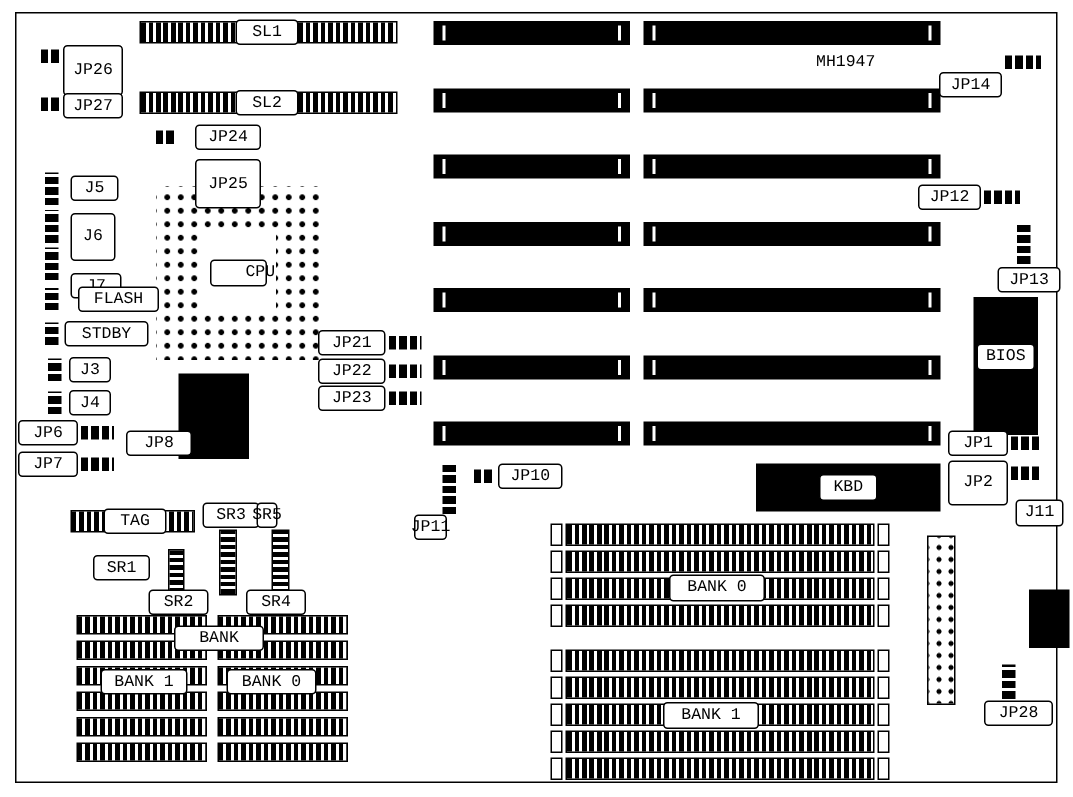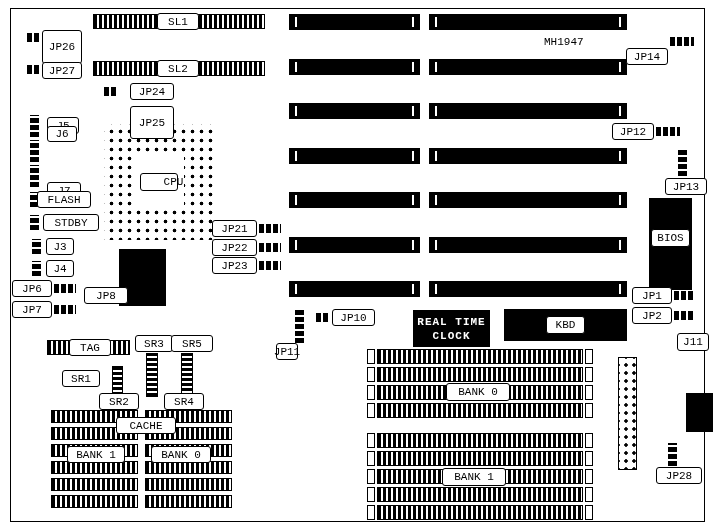--- a/index.html
+++ b/index.html
@@ -123,35 +123,35 @@
   <div class="lbl" style="left:626px;top:48px;width:42px;height:17px">JP14</div>
   <div class="pins-h" style="left:670px;top:37px;width:24px;height:9px"></div>
   <div class="lbl" style="left:612px;top:123px;width:42px;height:17px">JP12</div>
   <div class="pins-h" style="left:656px;top:127px;width:24px;height:9px"></div>
   <div class="pins-v" style="left:678px;top:149px;width:9px;height:27px"></div>
   <div class="lbl" style="left:665px;top:178px;width:42px;height:17px">JP13</div>
   <div class="blackrect" style="left:649px;top:198px;width:43px;height:92px"></div>
   <div class="lbl" style="left:651px;top:229px;width:39px;height:18px">BIOS</div>
   <div class="lbl" style="left:632px;top:287px;width:40px;height:17px">JP1</div>
   <div class="pins-h" style="left:674px;top:291px;width:20px;height:9px"></div>
-  <div class="lbl" style="left:632px;top:307px;width:40px;height:17px">JP2</div>
+  <div class="lbl" style="left:632px;top:307px;width:40px;height:30px">JP2</div>
   <div class="pins-h" style="left:674px;top:311px;width:20px;height:9px"></div>
   <div class="lbl" style="left:677px;top:333px;width:32px;height:18px">J11</div>
   <div class="blackrect" style="left:686px;top:393px;width:27px;height:39px"></div>
   <div class="pins-v" style="left:668px;top:443px;width:9px;height:23px"></div>
   <div class="lbl" style="left:656px;top:467px;width:46px;height:17px">JP28</div>
 
   <div class="pins-v" style="left:30px;top:115px;width:9px;height:22px"></div>
   <div class="lbl" style="left:47px;top:117px;width:32px;height:17px">J5</div>
   <div class="pins-v" style="left:30px;top:140px;width:9px;height:22px"></div>
-  <div class="lbl" style="left:47px;top:126px;width:30px;height:16px">J6</div>
+  <div class="lbl" style="left:47px;top:142px;width:30px;height:32px">J6</div>
   <div class="pins-v" style="left:30px;top:165px;width:9px;height:22px"></div>
   <div class="lbl" style="left:47px;top:182px;width:34px;height:17px">J7</div>
   <div class="pins-v" style="left:30px;top:192px;width:9px;height:15px"></div>
-  <div class="lbl" style="left:37px;top:191px;width:54px;height:17px">FLASH</div>
+  <div class="lbl" style="left:52px;top:191px;width:54px;height:17px">FLASH</div>
   <div class="pins-v" style="left:30px;top:215px;width:9px;height:15px"></div>
   <div class="lbl" style="left:43px;top:214px;width:56px;height:17px">STDBY</div>
   <div class="pins-v" style="left:32px;top:239px;width:9px;height:15px"></div>
   <div class="lbl" style="left:46px;top:238px;width:28px;height:17px">J3</div>
   <div class="pins-v" style="left:32px;top:261px;width:9px;height:15px"></div>
   <div class="lbl" style="left:46px;top:260px;width:28px;height:17px">J4</div>
   <div class="lbl" style="left:12px;top:280px;width:40px;height:17px">JP6</div>
   <div class="pins-h" style="left:54px;top:284px;width:22px;height:9px"></div>
   <div class="lbl" style="left:12px;top:301px;width:40px;height:17px">JP7</div>
   <div class="pins-h" style="left:54px;top:305px;width:22px;height:9px"></div>
@@ -168,39 +168,35 @@
   <div class="lbl" style="left:212px;top:239px;width:45px;height:17px">JP22</div>
   <div class="pins-h" style="left:259px;top:243px;width:22px;height:9px"></div>
   <div class="lbl" style="left:212px;top:257px;width:45px;height:17px">JP23</div>
   <div class="pins-h" style="left:259px;top:261px;width:22px;height:9px"></div>
 
   <div class="pins-h" style="left:316px;top:313px;width:14px;height:9px"></div>
   <div class="lbl" style="left:332px;top:309px;width:43px;height:17px">JP10</div>
   <div class="pins-v" style="left:295px;top:308px;width:9px;height:35px"></div>
   <div class="lbl" style="left:276px;top:343px;width:22px;height:17px">JP11</div>
 
-  <div class="rtc" style="left:413px;top:310px;width:77px;height:37px">
-    <div>REAL TIME</div>
-    <div>CLOCK</div>
-  </div>
 
   <div class="blackrect" style="left:504px;top:309px;width:123px;height:32px"></div>
   <div class="lbl" style="left:546px;top:316px;width:39px;height:18px">KBD</div>
 
   <div class="bar-striped" style="left:47px;top:340px;width:83px;height:15px"></div>
   <div class="lbl" style="left:69px;top:339px;width:42px;height:17px">TAG</div>
   <div class="lbl" style="left:135px;top:335px;width:38px;height:17px">SR3</div>
-  <div class="lbl" style="left:171px;top:335px;width:42px;height:17px">SR5</div>
+  <div class="lbl" style="left:171px;top:335px;width:14px;height:17px">SR5</div>
   <div class="vbar-striped" style="left:146px;top:353px;width:12px;height:44px"></div>
   <div class="vbar-striped" style="left:181px;top:353px;width:12px;height:44px"></div>
   <div class="lbl" style="left:62px;top:370px;width:38px;height:17px">SR1</div>
   <div class="vbar-striped" style="left:112px;top:366px;width:11px;height:30px"></div>
   <div class="lbl" style="left:99px;top:393px;width:40px;height:17px">SR2</div>
   <div class="lbl" style="left:164px;top:393px;width:40px;height:17px">SR4</div>
-  <div class="lbl" style="left:116px;top:417px;width:60px;height:17px">CACHE</div>
+  <div class="lbl" style="left:116px;top:417px;width:60px;height:17px">BANK</div>
 
   <div class="bar-striped" style="left:51px;top:410px;width:87px;height:13px"></div>
   <div class="bar-striped" style="left:145px;top:410px;width:87px;height:13px"></div>
   <div class="bar-striped" style="left:51px;top:427px;width:87px;height:13px"></div>
   <div class="bar-striped" style="left:145px;top:427px;width:87px;height:13px"></div>
   <div class="bar-striped" style="left:51px;top:444px;width:87px;height:13px"></div>
   <div class="bar-striped" style="left:145px;top:444px;width:87px;height:13px"></div>
   <div class="bar-striped" style="left:51px;top:461px;width:87px;height:13px"></div>
   <div class="bar-striped" style="left:145px;top:461px;width:87px;height:13px"></div>
   <div class="bar-striped" style="left:51px;top:478px;width:87px;height:13px"></div>

